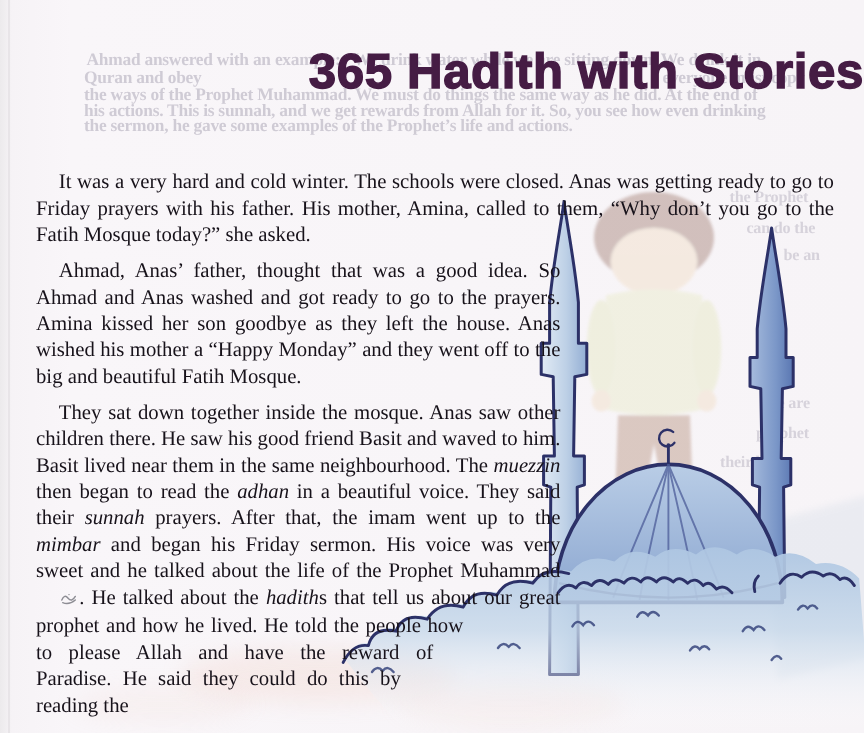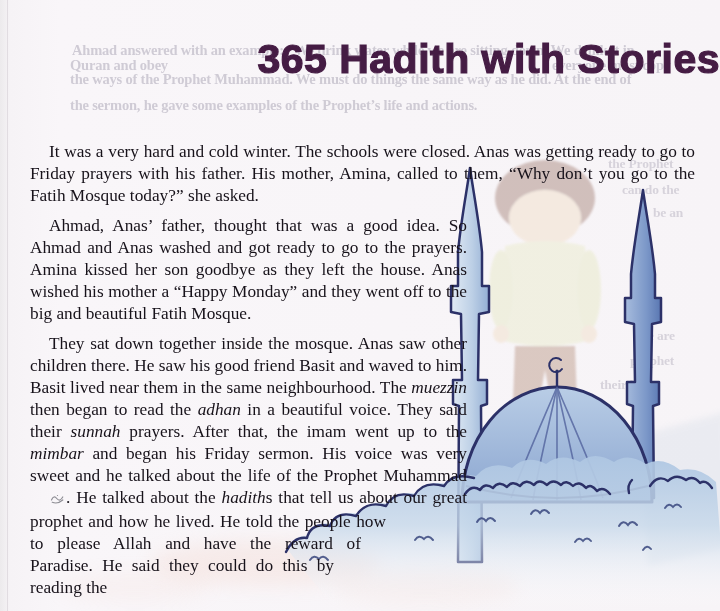--- a/index.html
+++ b/index.html
@@ -58,20 +58,21 @@
 <body>
 
 <div class="page">
   <div class="page-edge"></div>
 
   <div class="ghost-layer">
     <span class="ghost" style="left:72px;top:42px;">Ahmad answered with an example: “We drink water while we are sitting down. We drink it in</span>
     <span class="ghost" style="left:70px;top:57px;">Quran and obey</span>
     <span class="ghost" style="left:552px;top:57px;">everyone must copy</span>
     <span class="ghost" style="left:70px;top:71px;">the ways of the Prophet Muhammad. We must do things the same way as he did. At the end of</span>
+    <span class="ghost" style="left:70px;top:85px;">his actions. This is sunnah, and we get rewards from Allah for it. So, you see how even drinking</span>
     <span class="ghost" style="left:70px;top:97px;">the sermon, he gave some examples of the Prophet’s life and actions.</span>
     <span class="ghost small" style="left:608px;top:156px;">the Prophet</span>
     <span class="ghost small" style="left:622px;top:182px;">can do the</span>
     <span class="ghost small" style="left:653px;top:205px;">be an</span>
     <span class="ghost small" style="left:648px;top:328px;">e are</span>
     <span class="ghost small" style="left:630px;top:353px;">prophet</span>
     <span class="ghost small" style="left:600px;top:377px;">their li</span>
   </div>
 
   <div class="pink" id="pk1"></div>

